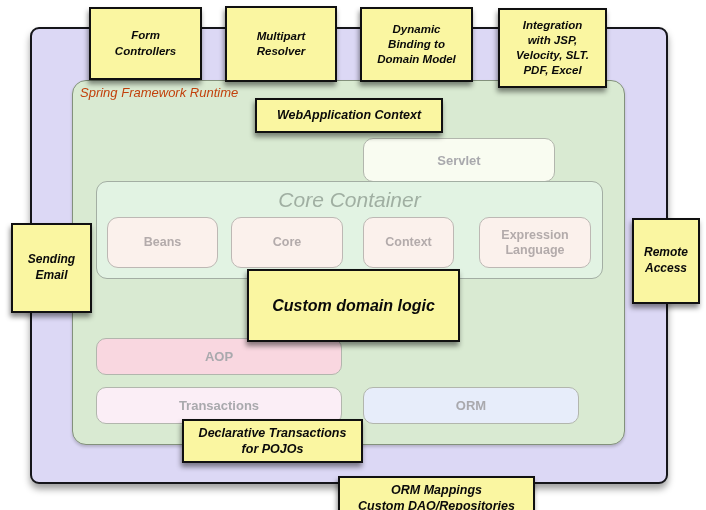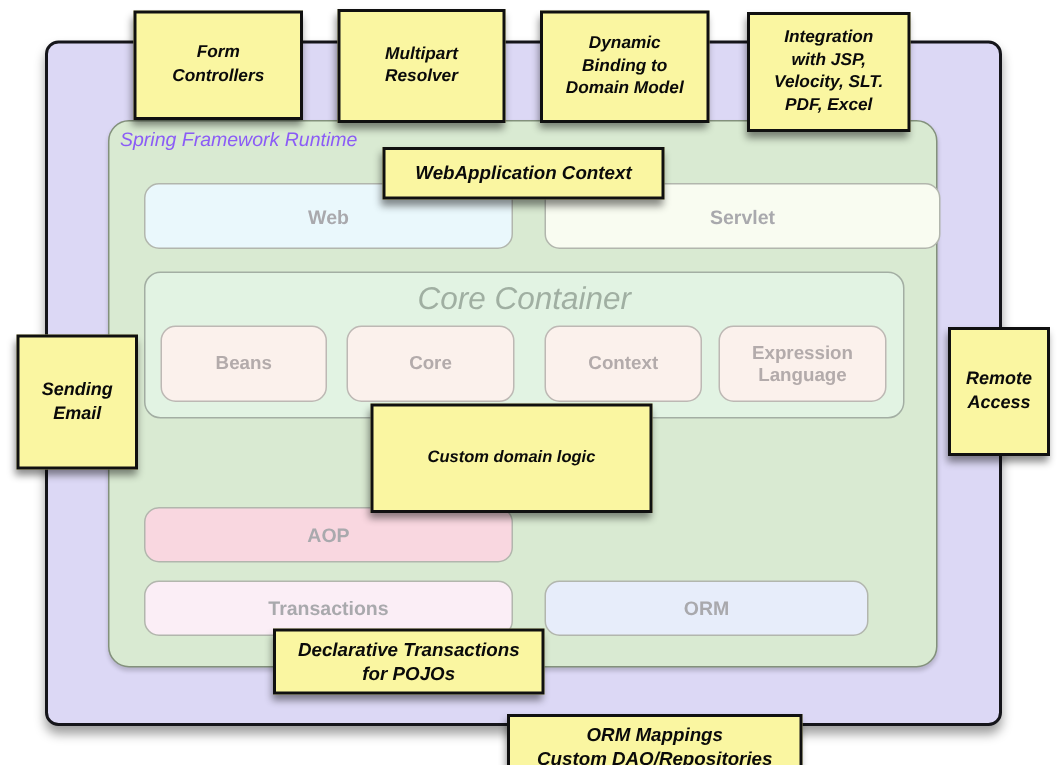--- a/index.html
+++ b/index.html
@@ -22,49 +22,49 @@
   }
   .runtime{
     left:72px;top:80px;width:553px;height:365px;
     background:var(--green,#D9EAD2);
     border:1.5px solid #83917c;border-radius:14px;
     box-shadow:0 2px 3px rgba(0,0,0,0.18);
     z-index:2;
   }
   .runtime-label{
     left:80px;top:85px;z-index:3;
-    font-size:13px;font-style:italic;color:#8b5cf6;
+    font-size:13px;font-style:italic;color:#c2410c;
   }
   .layer{
     border:1.2px solid #b2b6ad;border-radius:10px;
     display:flex;align-items:center;justify-content:center;
     text-align:center;z-index:3;
     font-size:13px;font-weight:bold;color:#a9a9ad;
   }
   .web{left:96px;top:122px;width:246px;height:44px;background:var(--web,#EAF8FC);}
-  .servlet{left:363px;top:122px;width:264px;height:44px;background:var(--servlet,#F9FCF1);}
+  .servlet{left:363px;top:138px;width:192px;height:44px;background:var(--servlet,#F9FCF1);}
   .core{
     left:96px;top:181px;width:507px;height:98px;
     background:var(--core,#E2F3E3);
     border:1.2px solid #a3aea3;border-radius:11px;z-index:3;
   }
   .core-label{
     left:96px;top:188px;width:507px;text-align:center;z-index:4;
     font-size:21px;font-style:italic;color:#a0afa2;
   }
   .module{
     top:217px;height:51px;background:var(--module,#FBF1EC);
     border:1.2px solid #bdb8b4;border-radius:10px;
     display:flex;align-items:center;justify-content:center;text-align:center;
     font-size:12.5px;font-weight:bold;color:#b3abab;z-index:4;line-height:1.2;
     padding:0 6px;
   }
-  .m-beans{left:107px;width:111px;}
+  .m-beans{left:107px;width:111px;border-radius:11px;}
   .m-core{left:231px;width:112px;}
-  .m-context{left:363px;width:105px;text-align:center;}
+  .m-context{left:363px;width:91px;text-align:center;}
   .m-expr{left:479px;width:112px;}
   .aop{left:96px;top:338px;width:246px;height:37px;background:var(--aop,#F9D7E0);}
   .instr{left:363px;top:338px;width:244px;height:37px;background:var(--instr,#F6FAEE);}
   .trans{left:96px;top:387px;width:246px;height:37px;background:var(--trans,#FBEEF6);}
   .orm{left:363px;top:387px;width:216px;height:37px;background:var(--orm,#E7EDFA);}
 
   .sticky{
     background:var(--sticky,#FAF6A1);
     border:2px solid #101010;
     box-shadow:-1px 4px 5px rgba(0,0,0,0.45);
@@ -72,35 +72,34 @@
     font-weight:bold;font-style:italic;color:#0a0a0a;
     font-size:11.5px;line-height:1.32;z-index:10;
   }
   .s-form{left:89px;top:7px;width:113px;height:73px;}
   .s-multipart{left:225px;top:6px;width:112px;height:76px;}
   .s-dynamic{left:360px;top:7px;width:113px;height:75px;text-align:center;}
   .s-integration{left:498px;top:8px;width:109px;height:80px;}
   .s-webapp{left:255px;top:98px;width:188px;height:35px;font-size:12.5px;}
   .s-email{left:11px;top:223px;width:81px;height:90px;font-size:12px;}
   .s-remote{left:632px;top:218px;width:68px;height:86px;font-size:12px;}
-  .s-custom{left:247px;top:269px;width:188px;height:73px;font-size:11px;}
+  .s-custom{left:247px;top:269px;width:213px;height:73px;font-size:16px;}
   .s-declarative{left:182px;top:419px;width:181px;height:44px;font-size:12.5px;}
   .s-ormmap{left:338px;top:446px;width:197px;height:44px;font-size:12.5px;margin-top:30px;}
 </style>
 </head>
 <body>
 
 <div class="stage">
 
   <div class="abs outer"></div>
 
   <div class="abs runtime"></div>
   <div class="abs runtime-label">Spring Framework Runtime</div>
 
-  <div class="abs layer web">Web</div>
   <div class="abs layer servlet">Servlet</div>
 
   <div class="abs core"></div>
   <div class="abs core-label">Core Container</div>
   <div class="abs module m-beans">Beans</div>
   <div class="abs module m-core">Core</div>
   <div class="abs module m-context">Context</div>
   <div class="abs module m-expr">Expression Language</div>
 
   <div class="abs layer aop">AOP</div>

